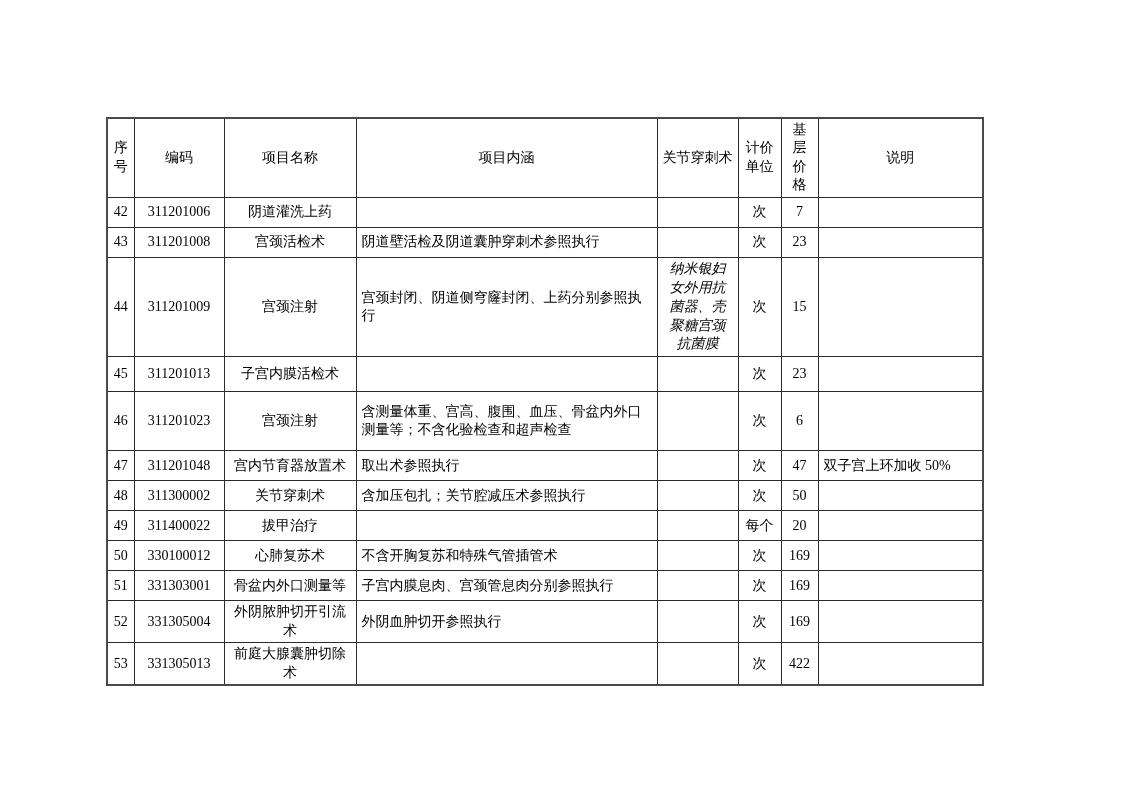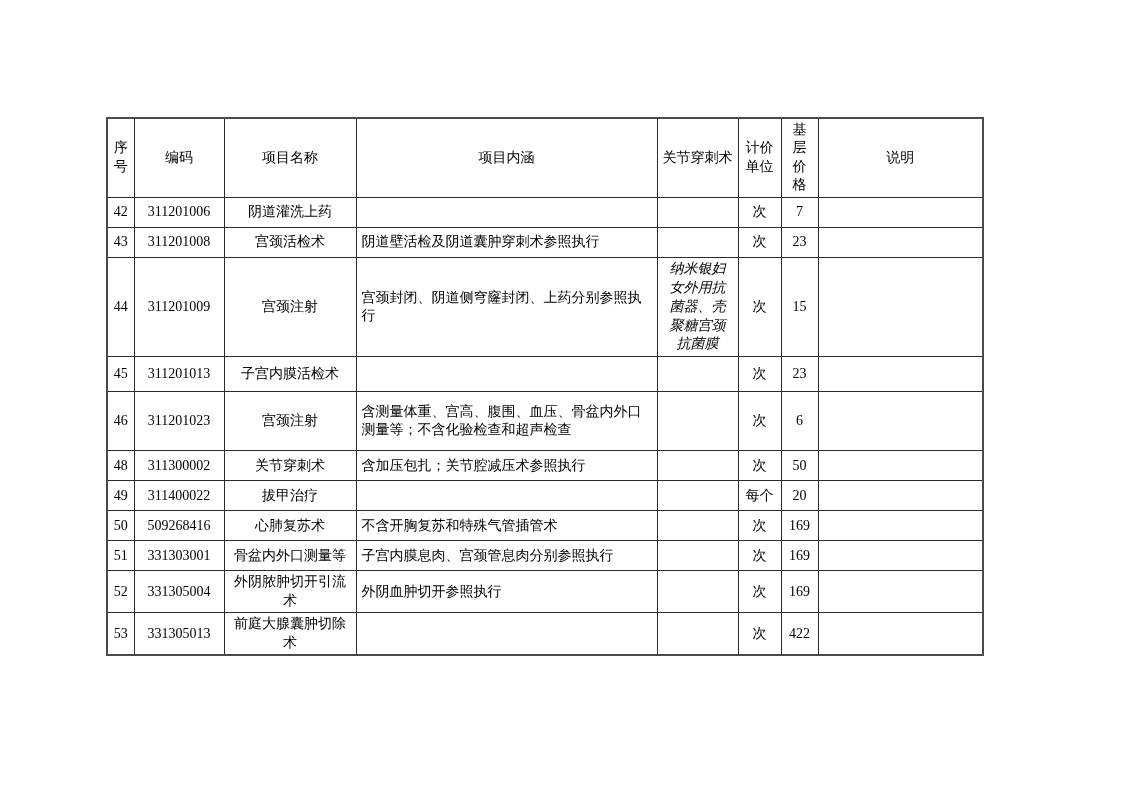--- a/index.html
+++ b/index.html
@@ -135,20 +135,30 @@
           <td>46</td>
           <td>311201023</td>
           <td>宫颈注射</td>
           <td>含测量体重、宫高、腹围、血压、骨盆内外口测量等；不含化验检查和超声检查</td>
           <td></td>
           <td>次</td>
           <td>6</td>
           <td></td>
         </tr>
         <tr>
+          <td>47</td>
+          <td>311201048</td>
+          <td>宫内节育器放置术</td>
+          <td>取出术参照执行</td>
+          <td></td>
+          <td>次</td>
+          <td>47</td>
+          <td>双子宫上环加收 50%</td>
+        </tr>
+        <tr>
           <td>48</td>
           <td>311300002</td>
           <td>关节穿刺术</td>
           <td>含加压包扎；关节腔减压术参照执行</td>
           <td></td>
           <td>次</td>
           <td>50</td>
           <td></td>
         </tr>
         <tr>
@@ -156,21 +166,21 @@
           <td>311400022</td>
           <td>拔甲治疗</td>
           <td></td>
           <td></td>
           <td>每个</td>
           <td>20</td>
           <td></td>
         </tr>
         <tr>
           <td>50</td>
-          <td>509268416</td>
+          <td>330100012</td>
           <td>心肺复苏术</td>
           <td>不含开胸复苏和特殊气管插管术</td>
           <td></td>
           <td>次</td>
           <td>169</td>
           <td></td>
         </tr>
         <tr>
           <td>51</td>
           <td>331303001</td>

